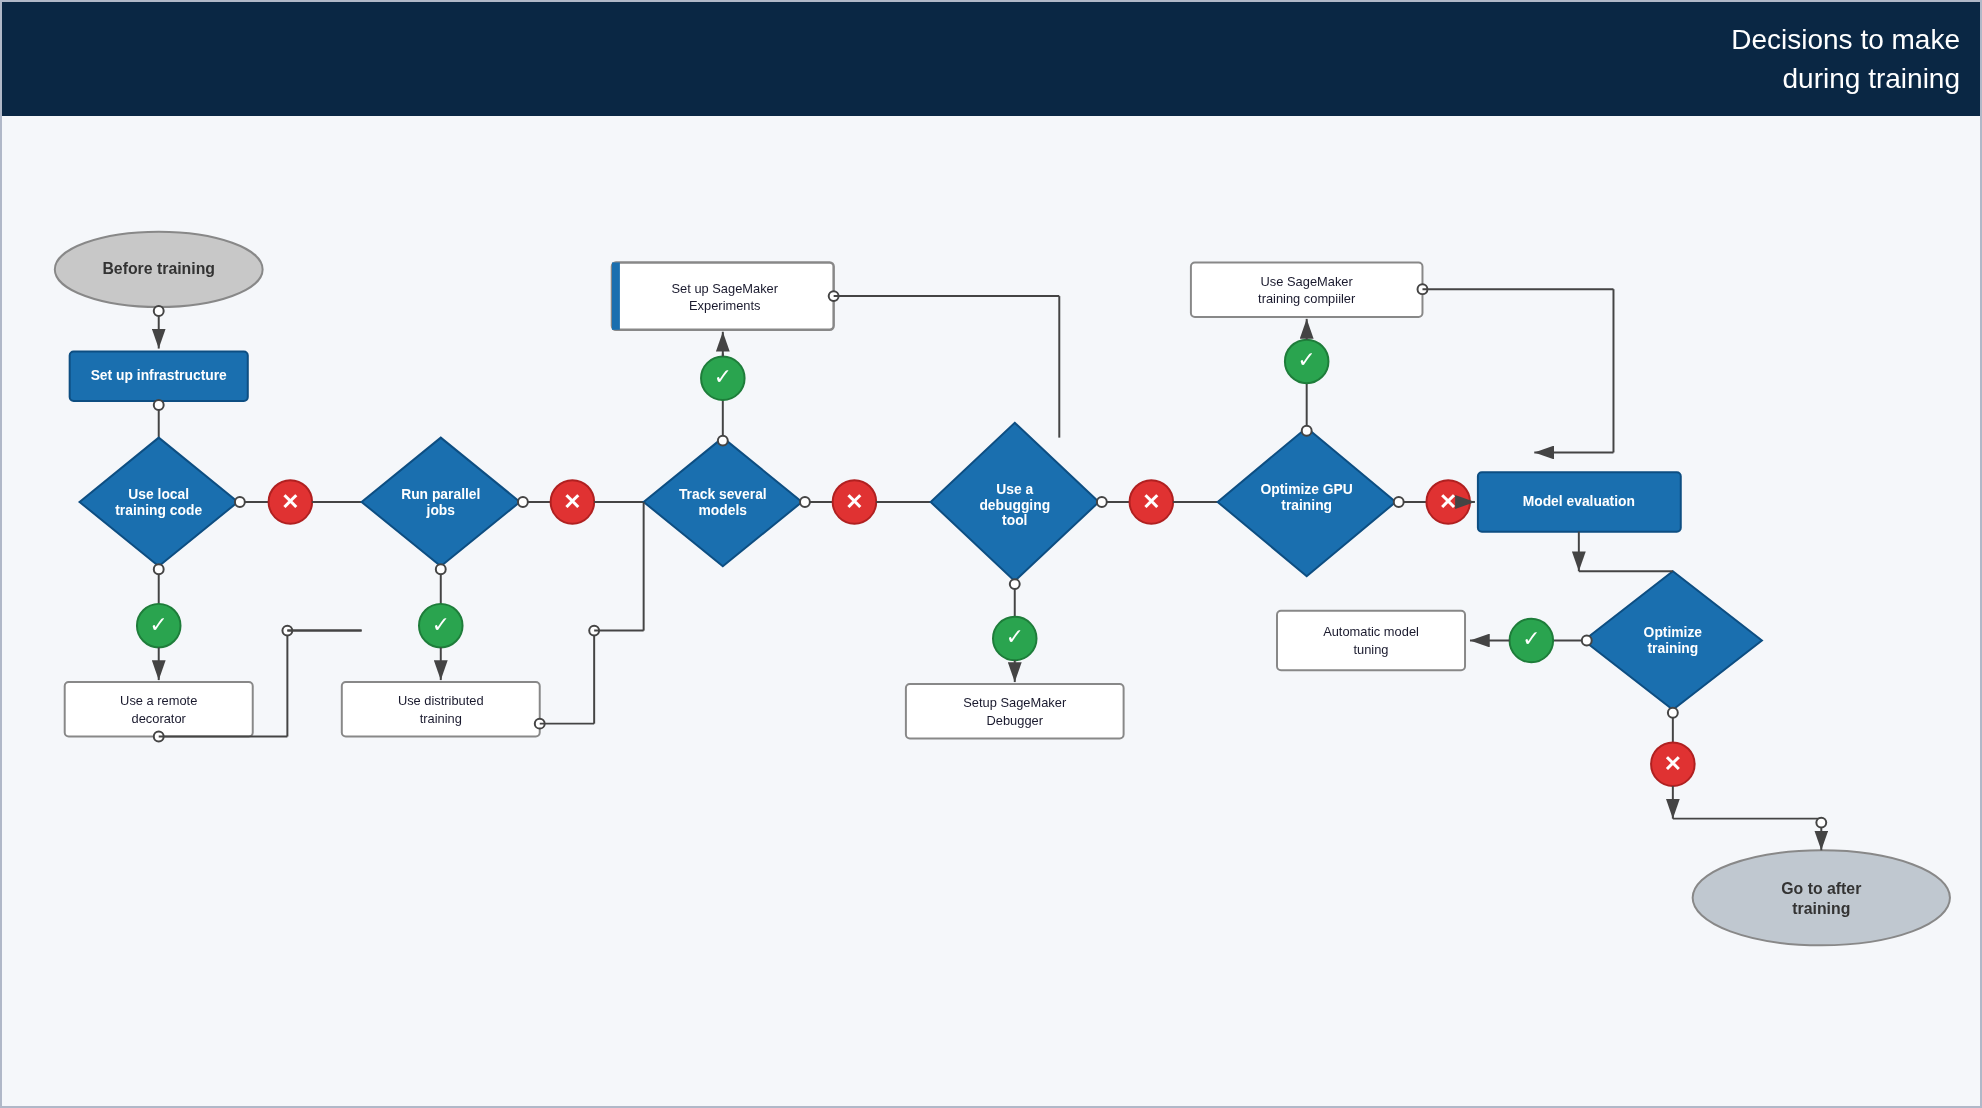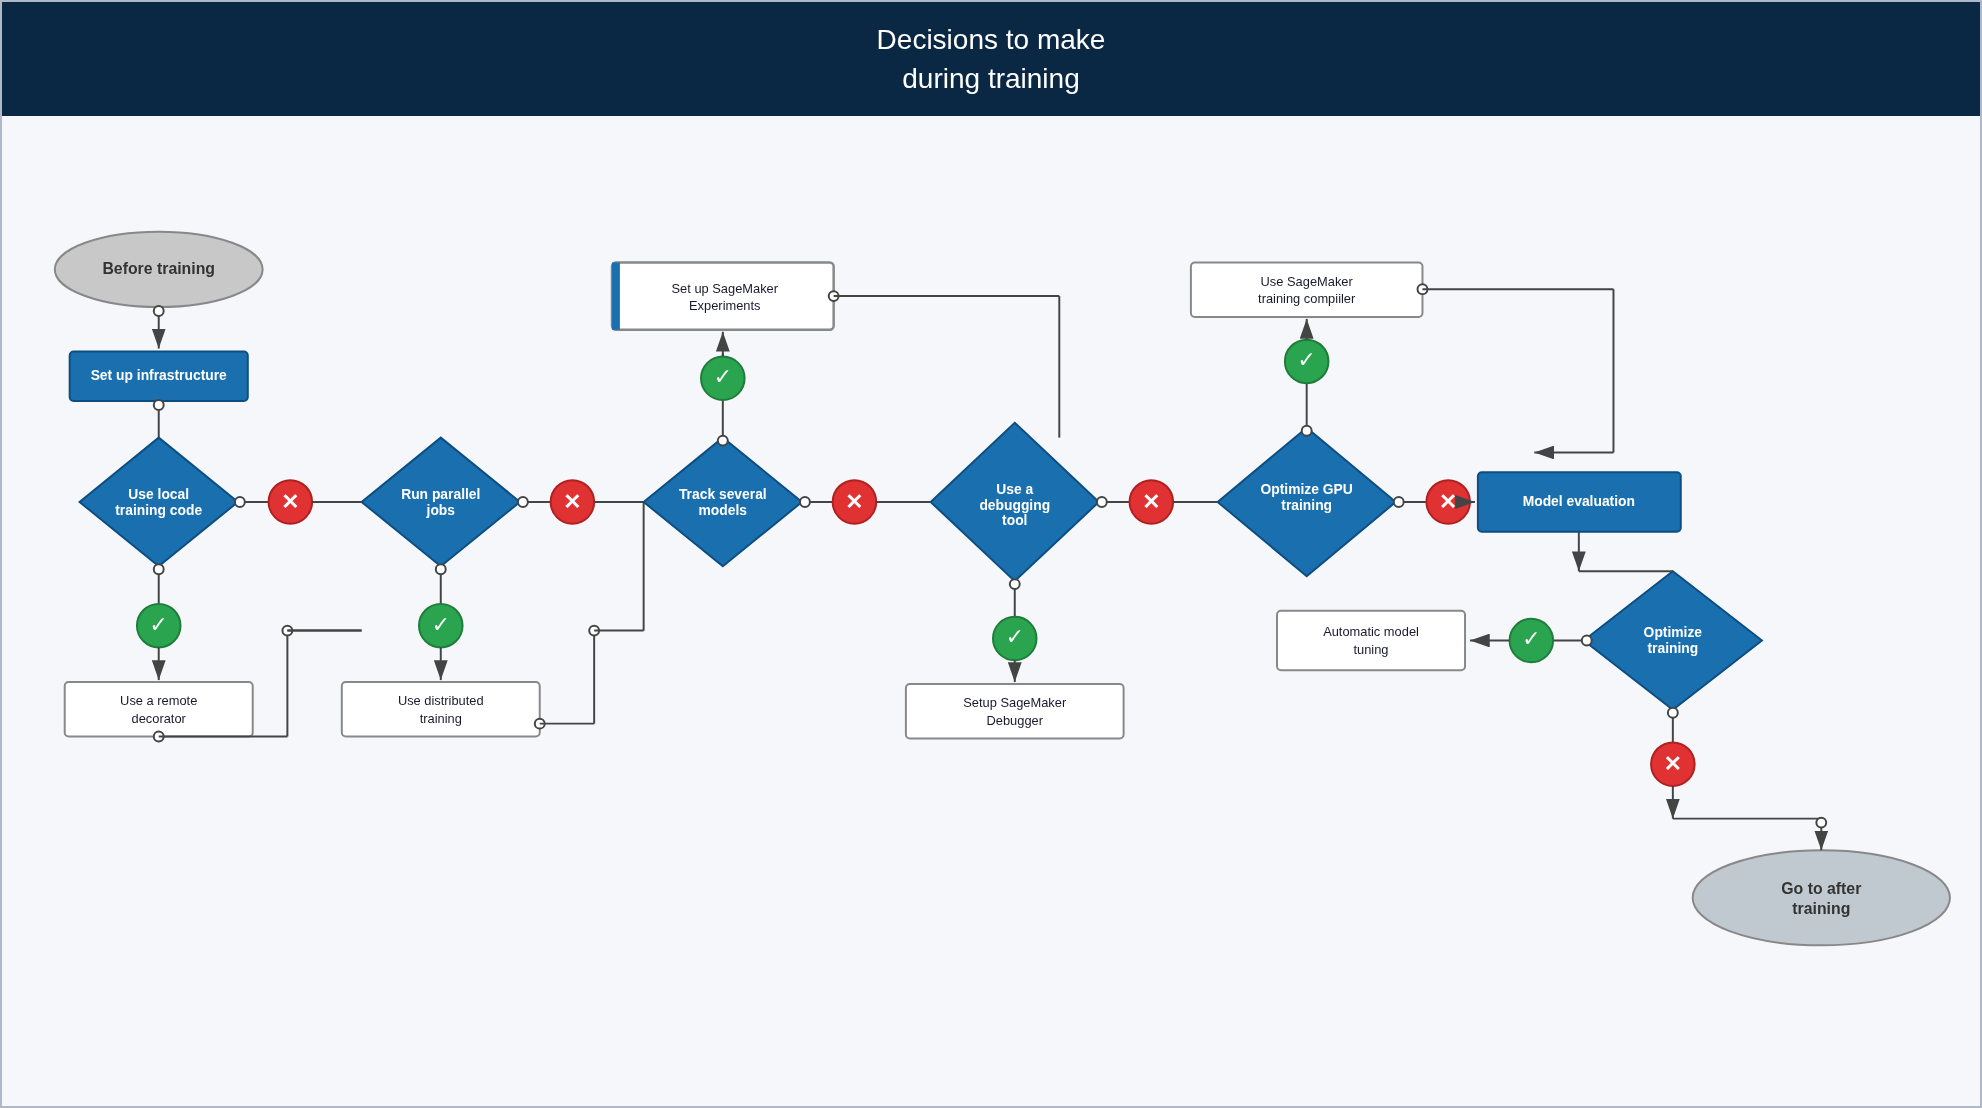--- a/index.html
+++ b/index.html
@@ -11,21 +11,21 @@
       display: flex;
       flex-direction: column;
       border: 2px solid #b0b8c8;
       background: #f5f7fa;
       overflow: hidden;
     }
 
     .header {
       background: #0a2744;
       color: white;
-      text-align: center;
+      text-align: right;
       padding: 18px 20px;
       font-size: 28px;
       font-weight: 400;
       line-height: 1.4;
       flex-shrink: 0;
     }
 
     .diagram-area {
       flex: 1;
       position: relative;

